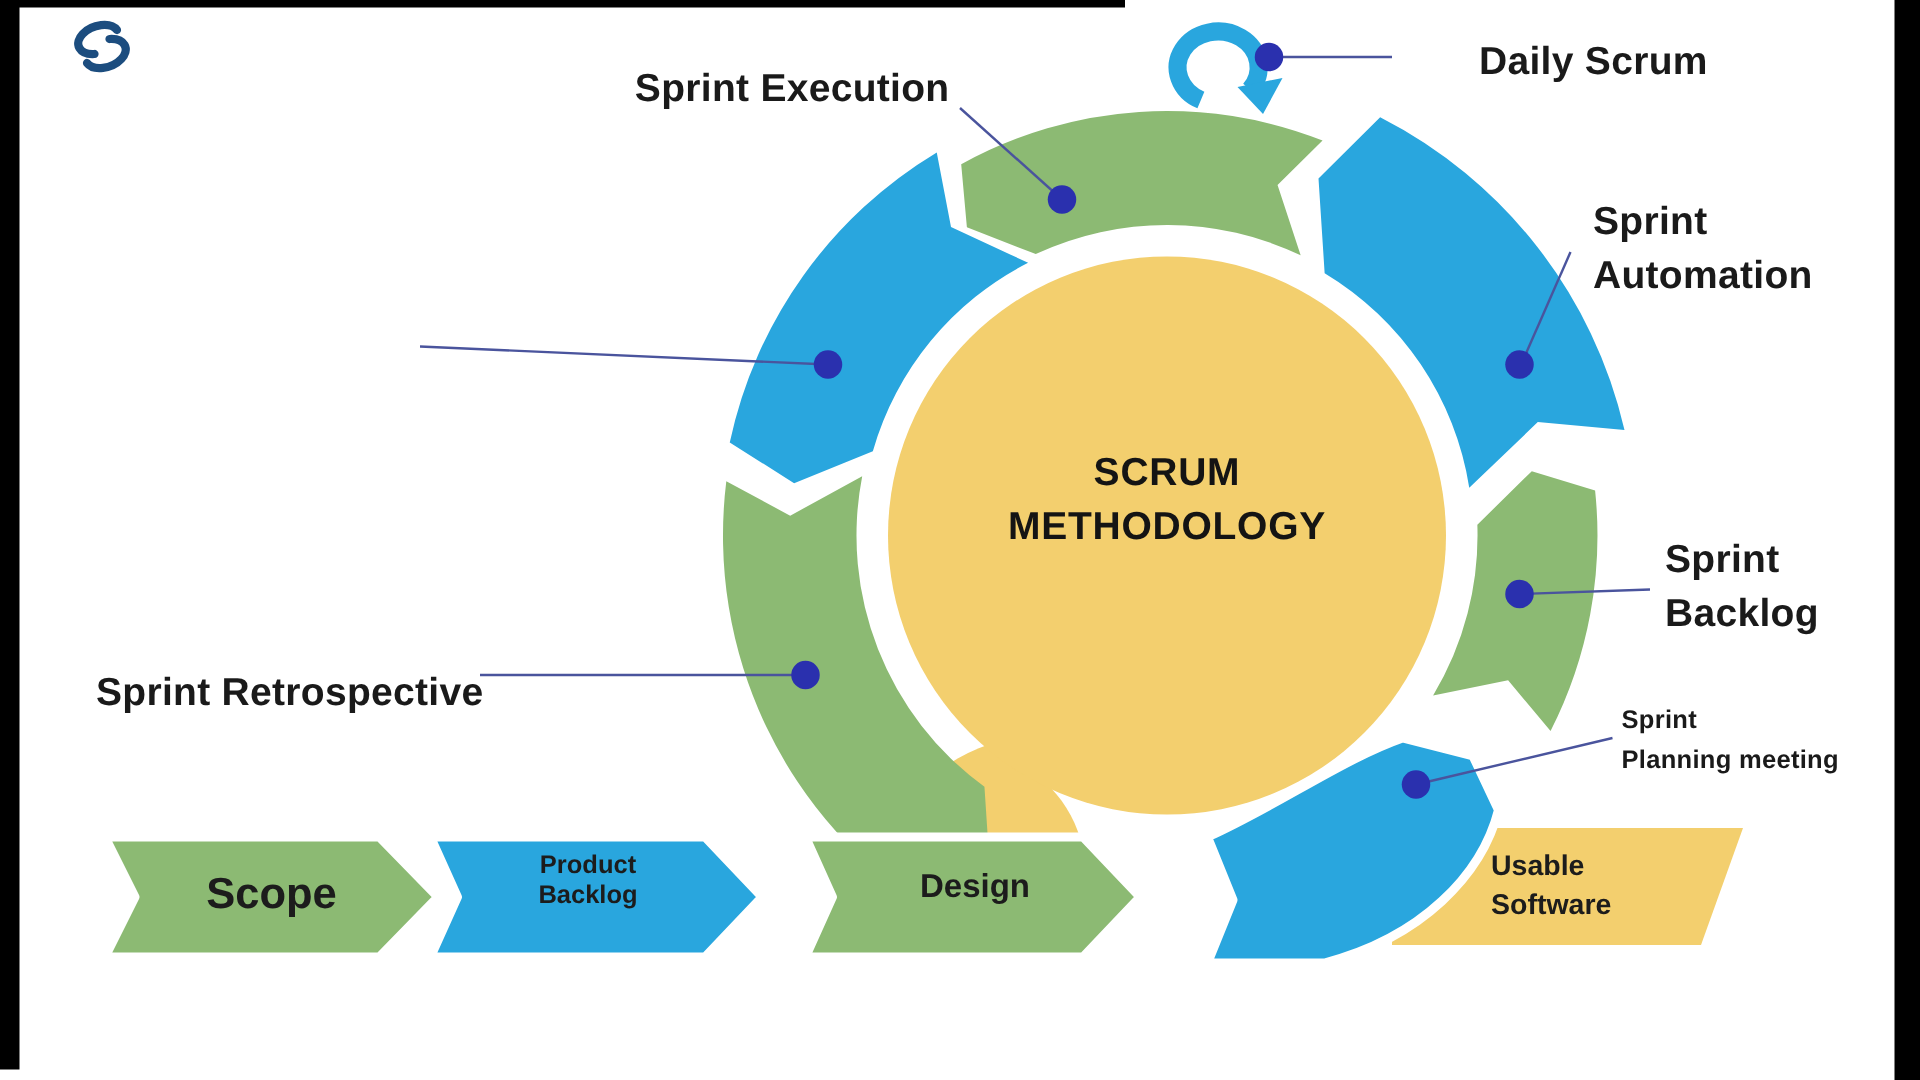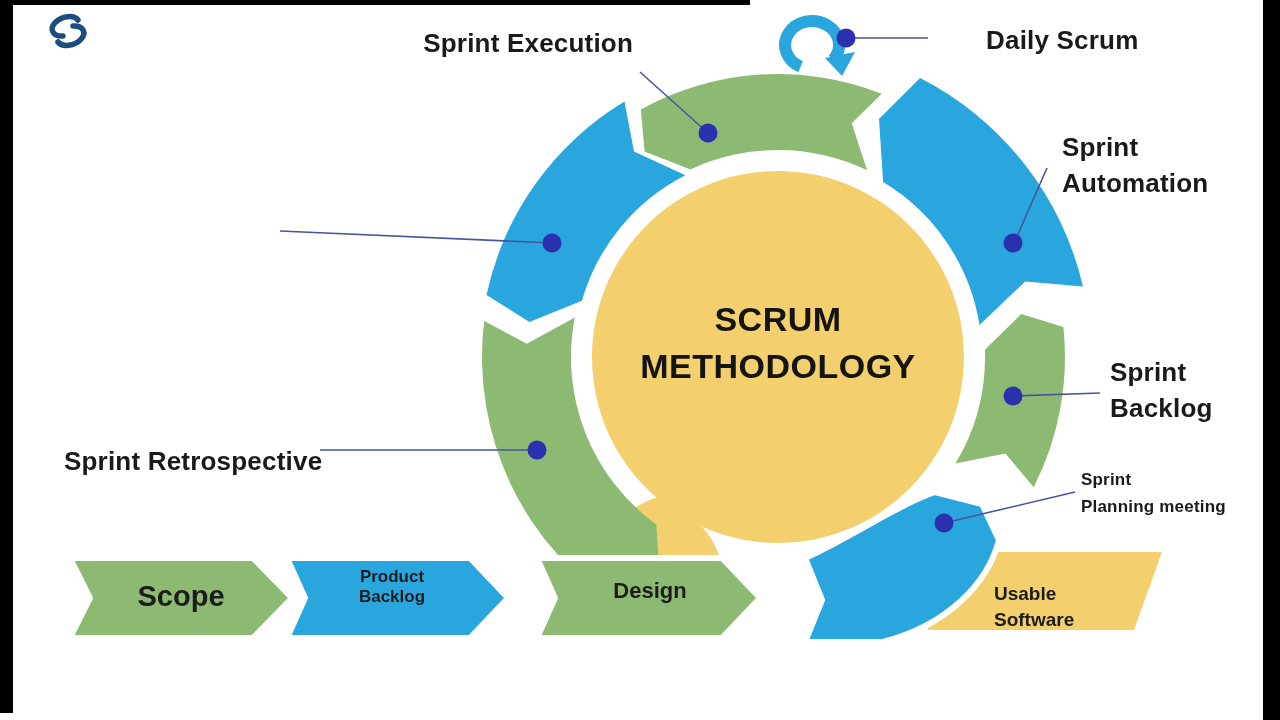--- a/index.html
+++ b/index.html
@@ -4,21 +4,21 @@
 <style>
   html,body{margin:0;padding:0;background:#000;}
   .stage{position:relative;width:1280px;height:720px;background:#ffffff;overflow:hidden;
          font-family:"Liberation Sans","DejaVu Sans",sans-serif;}
   .bar{position:absolute;background:#000;}
   #diagram{position:absolute;left:0;top:0;}
   .lbl{position:absolute;font-weight:600;color:#1a1a1a;white-space:pre-line;
        letter-spacing:.2px;line-height:1.38;font-size:26px;}
   .flow-lbl{position:absolute;font-weight:700;color:#1c1c1c;white-space:pre-line;}
   .title-box{position:absolute;left:578px;top:296px;width:400px;text-align:center;
-             font-weight:800;font-size:34px;line-height:1.39;color:#141414;letter-spacing:.5px;}
+             font-weight:800;font-size:26px;line-height:1.39;color:#141414;letter-spacing:.5px;}
   .logo{position:absolute;left:38px;top:6px;}
 </style>
 </head>
 <body>
 
 <div class="stage">
 
   <svg id="diagram" width="1280" height="720" viewBox="0 0 1280 720">
       <path d="M 598 588 C 588 552 612 512 660 496 C 706 520 724 548 724 588 Z" fill="#f3cf6e"></path>
       <path d="M 640.8 109.5 A 283 283 0 0 1 881.7 93.7 L 851.7 123.3 L 867.1 170.2 A 207 207 0 0 0 690.5 169.4 L 644.6 151.5 Z" fill="#8cba73"></path>
@@ -61,29 +61,29 @@
       <path d="M 78 20 A 14 9 -20 1 0 63 36" fill="none" stroke="#1c4d7f" stroke-width="5.5" stroke-linecap="round"></path>
       <path d="M 58 42 A 14 9 -20 1 0 73 26" fill="none" stroke="#1c4d7f" stroke-width="5.5" stroke-linecap="round"></path>
     </g>
   </svg>
 
   <div class="title-box">
     <div>SCRUM</div>
     <div>METHODOLOGY</div>
   </div>
 
-  <div class="lbl" style="left:418px;top:26px;width:215px;text-align:right;">Sprint Execution</div>
+  <div class="lbl" style="left:418px;top:41px;width:215px;text-align:right;">Sprint Execution</div>
   <div class="lbl" style="left:941px;top:23px;margin-left:45px;">Daily Scrum</div>
   <div class="lbl" style="left:1062px;top:130px;">Sprint
 Automation</div>
   <div class="lbl" style="left:1110px;top:355px;">Sprint
 Backlog</div>
   <div class="lbl" style="left:1081px;top:466px;font-size:17px;line-height:1.6;">Sprint
 Planning meeting</div>
   <div class="lbl" style="left:64px;top:432px;margin-top:12px;">Sprint Retrospective</div>
 
   <div class="flow-lbl" style="left:96px;top:580px;width:170px;text-align:center;font-size:29px;">Scope</div>
   <div class="flow-lbl" style="left:307px;top:567px;width:170px;text-align:center;font-size:17px;line-height:1.15;">Product
 Backlog</div>
   <div class="flow-lbl" style="left:565px;top:578px;width:170px;text-align:center;font-size:22px;">Design</div>
-  <div class="flow-lbl" style="left:994px;top:581px;font-size:19px;line-height:1.35;">Usable
+  <div class="flow-lbl" style="left:994px;top:565px;font-size:19px;line-height:1.35;">Usable
 Software</div>
 </div>
 
 </body></html>

